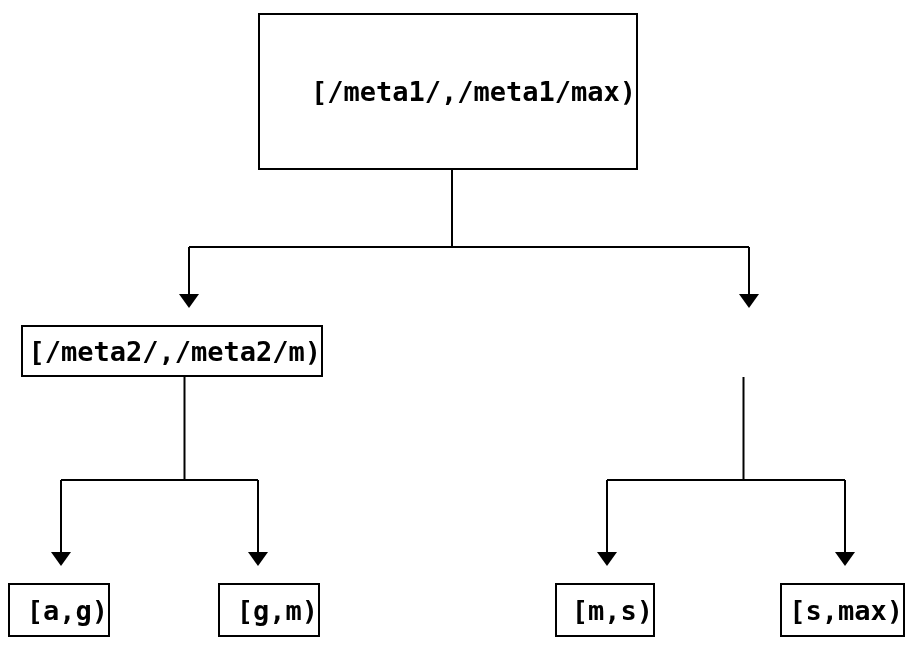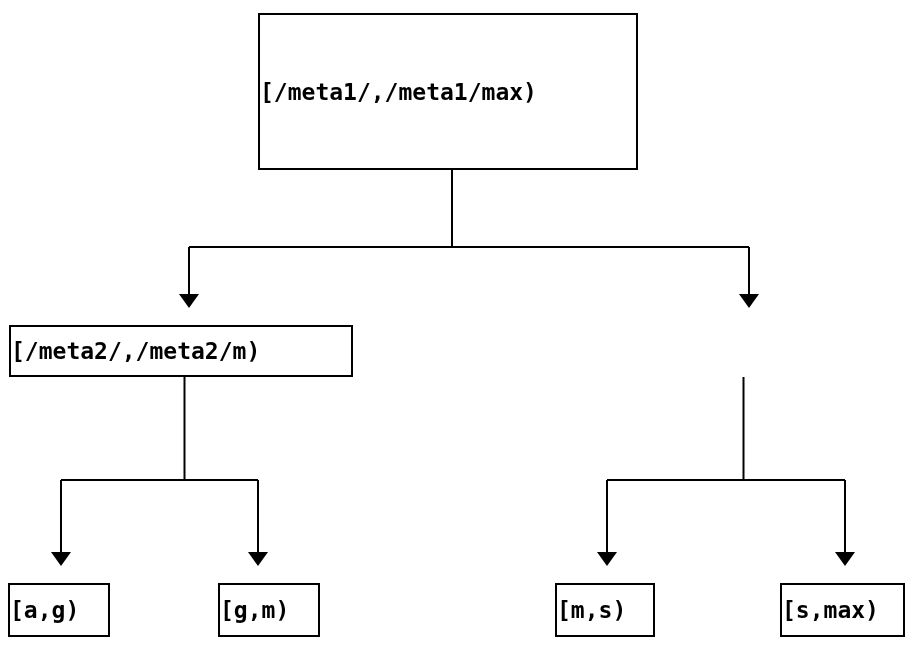--- a/index.html
+++ b/index.html
@@ -33,27 +33,27 @@
     fill: var(--line);
     stroke: none;
   }
   .node {
     position: absolute;
     border: 2px solid var(--border);
     background: var(--bg);
     color: var(--text);
     display: flex;
     align-items: center;
-    justify-content: flex-start;
-    font-size: 23px;
+    justify-content: flex-end;
+    font-size: 27px;
     font-weight: bold;
     white-space: nowrap;
   }
   .node-root  { left: 258px; top: 13px;  width: 380px; height: 157px; }
-  .node-left  { left: 9px;  top: 325px; width: 344px; height: 52px; }
+  .node-left  { left: 21px;  top: 325px; width: 302px; height: 52px; }
   .node-right { left: 582px; top: 325px; width: 323px; height: 52px; }
   .leaf-ag    { left: 8px;   top: 583px; width: 102px; height: 54px; }
   .leaf-gm    { left: 218px; top: 583px; width: 102px; height: 54px; }
   .leaf-ms    { left: 555px; top: 583px; width: 100px; height: 54px; }
   .leaf-smax  { left: 780px; top: 583px; width: 125px; height: 54px; }
 </style>
 </head>
 <body>
 
 <div class="canvas">

